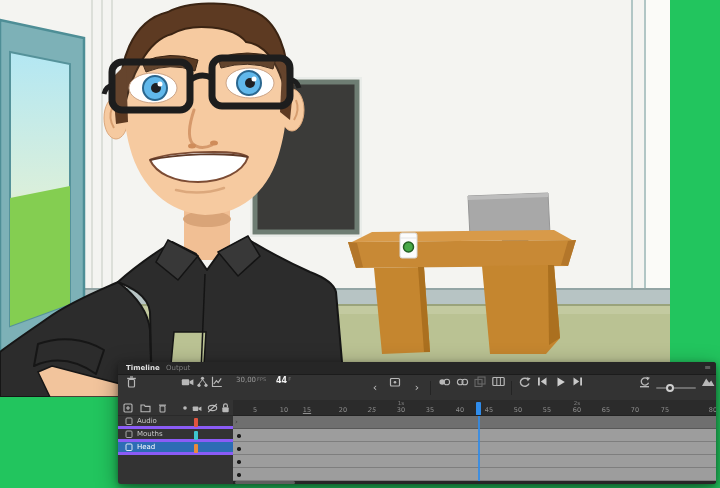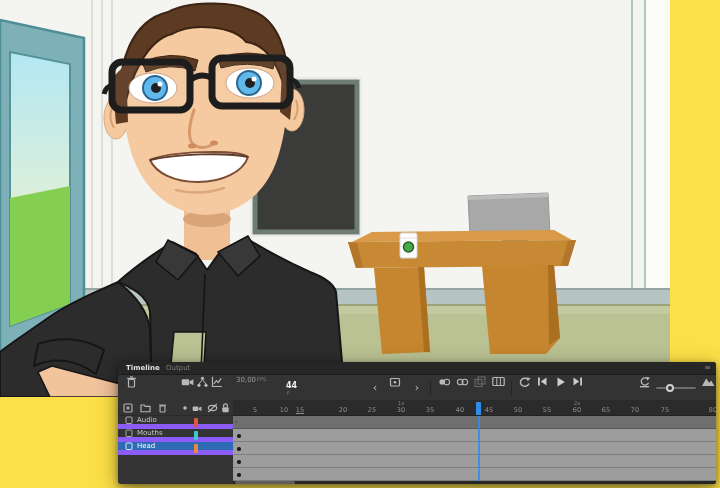--- a/index.html
+++ b/index.html
@@ -1,18 +1,18 @@
 <!DOCTYPE html>
 <html><head>
 <meta charset="utf-8">
 <style>
   * { margin:0; padding:0; box-sizing:border-box; }
   html,body { width:720px; height:488px; background:#ffffff; overflow:hidden;
               font-family:"DejaVu Sans", sans-serif; }
-  .page { position:relative; width:720px; height:488px; background:#fde047; }
+  .page { position:relative; width:720px; height:488px; background:#22c55e; }
 
   
   .stage { position:absolute; left:0; top:0; width:670px; height:397px; }
 
   
   .tl-panel { position:absolute; left:118px; top:362px; width:598px; height:122px;
               background:#333333; border-radius:3px;
               box-shadow:0 6px 22px rgba(0,0,0,.40), 0 2px 6px rgba(0,0,0,.35);
               overflow:hidden; }
   .tl-tabs { position:absolute; left:0; top:0; width:100%; height:13px;
@@ -46,21 +46,21 @@
            background:#2b2b2b; border-bottom:1px solid #222; overflow:hidden; }
   .tick { position:absolute; bottom:1px; width:12px; text-align:center;
           font-size:6.5px; color:#8f8f8f; }
   .sec-label { position:absolute; top:0px; width:12px; text-align:center;
                font-size:5.5px; color:#7f7f7f; }
   .playhead-marker { position:absolute; top:2px; width:5px; height:14px; border-radius:1px; }
 
   .tl-rows { position:absolute; left:0; top:54px; width:100%; height:65px; }
   .tl-row { position:absolute; left:0; width:100%; height:13px; }
   .row-label { position:absolute; left:0; top:0; width:115px; height:13px;
-               background:#333333; border-bottom:5px solid #8b5cf6;
+               background:#333333; border-bottom:3px solid #8b5cf6;
                display:flex; align-items:center; padding-left:7px; }
   .row-name { font-size:7px; color:#c9c9c9; margin-left:4px; }
   .row-sel .row-name { color:#ffffff; }
   .swatch { position:absolute; left:76px; top:2px; width:4px; height:9px; border-radius:1px; }
   .track { position:absolute; left:115px; top:0; width:483px; height:13px;
            background:#9d9d9d; border-bottom:1px solid #7e7e7e; }
   .track-audio { background:#6f6f6f; border-bottom:1px solid #585858; }
   .kf-dot { position:absolute; left:4px; top:5px; width:3.5px; height:3.5px;
             border-radius:50%; background:#1a1a1a; }
   .audio-start { position:absolute; left:2px; top:0; font-size:7px; color:#3d3d3d; line-height:13px; }
@@ -237,21 +237,21 @@
         <svg class="ic" width="11" height="12" viewBox="0 0 11 12">
           <path d="M1.5,0.8 V10.5 H10.8" fill="none" stroke="#b8b8b8" stroke-width="1.2"></path>
           <polyline points="2.8,8 5.4,4.6 7.2,6.6 10.2,2.4" fill="none" stroke="#b8b8b8" stroke-width="1.2"></polyline>
         </svg>
       </span>
 
       <span class="tbtn" style="left:118px;">
         <span class="fps-text">30,00</span>
           <span class="fps-unit">FPS</span>
       </span>
-      <span class="tbtn" style="left:168px;flex-direction:column;">
+      <span class="tbtn" style="left:158px;">
         <span class="frame-text">44</span>
           <span class="frame-unit">F</span>
       </span>
 
       <span class="tbtn tglyph" style="left:250px;width:14px;">‹</span>
       <span class="tbtn" style="left:269px;width:16px;">
         <svg class="ic" width="12" height="12" viewBox="0 0 12 12">
           <rect x="1.5" y="2.5" width="9" height="7.5" rx="1" fill="none" stroke="#b8b8b8" stroke-width="1.2"></rect>
           <circle cx="6" cy="6.2" r="1.3" fill="#b8b8b8"></circle>
         </svg>
@@ -373,21 +373,21 @@
             <path d="M2.6,4.3 V2.8 a1.9,1.9 0 0 1 3.8,0 V4.3" fill="none" stroke="#b8b8b8" stroke-width="1.2"></path>
           </svg>
         </span>
       </div>
 
       <div class="ruler">
         <span class="sec-label" style="left:162px;">1s</span>
         <span class="sec-label" style="left:338px;">2s</span>
         <span class="tick" style="left:16px;">5</span>
         <span class="tick" style="left:45px;">10</span>
-        <span class="tick" style="left:61px;text-decoration:underline;">15</span>
+        <span class="tick" style="left:68px;text-decoration:underline;">15</span>
         <span class="tick" style="left:104px;">20</span>
         <span class="tick" style="left:133px;font-style:italic;">25</span>
         <span class="tick" style="left:162px;">30</span>
         <span class="tick" style="left:191px;">35</span>
         <span class="tick" style="left:221px;">40</span>
         <span class="tick" style="left:250px;">45</span>
         <span class="tick" style="left:279px;">50</span>
         <span class="tick" style="left:308px;">55</span>
         <span class="tick" style="left:338px;">60</span>
         <span class="tick" style="left:367px;">65</span>

